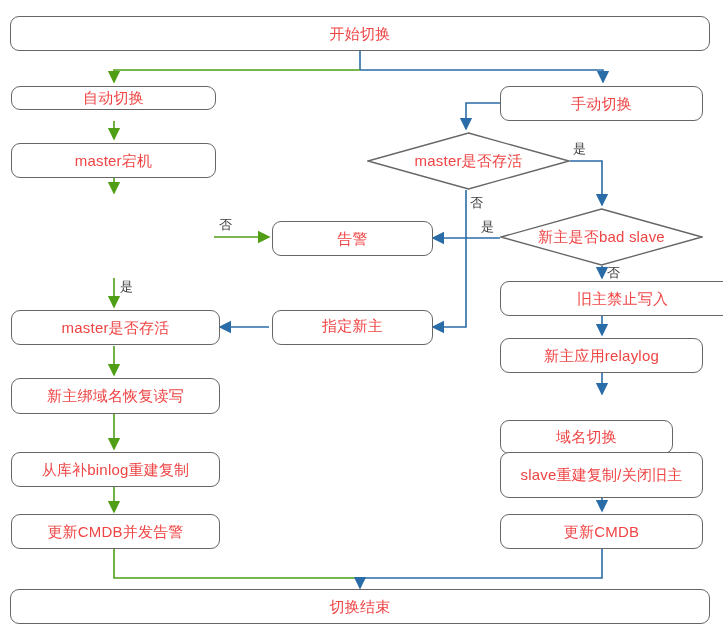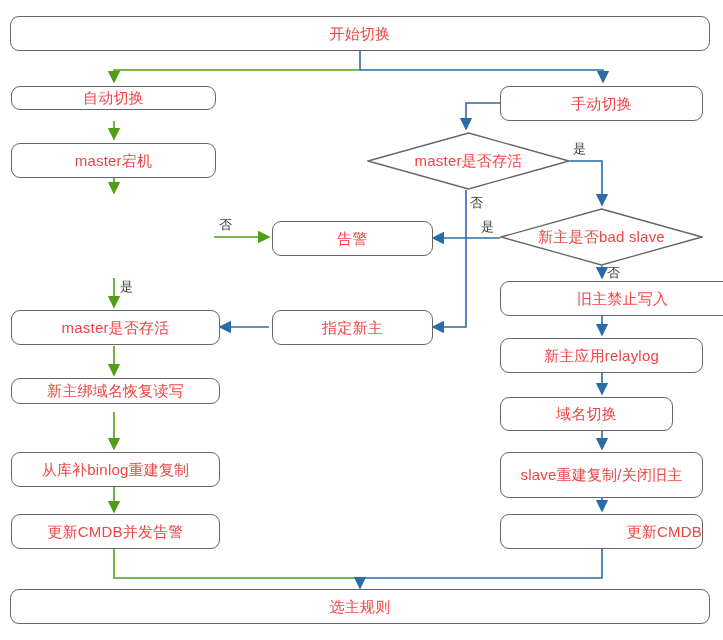--- a/index.html
+++ b/index.html
@@ -156,62 +156,62 @@
     <svg class="diamond-svg" viewBox="0 0 203 58" preserveAspectRatio="none">
       <polygon points="101.5,1 202,29 101.5,57 1,29" fill="#ffffff" stroke="#666666" stroke-width="1.3"></polygon>
     </svg>
     <span class="dlabel">新主是否bad slave</span>
   </div>
 
   <div class="node box" style="left:272px; top:221px; width:161px; height:35px;">
     <span>告警</span>
   </div>
 
-  <div class="node box" style="left:272px; top:310px; width:161px; height:35px;">
+  <div class="node box" style="left:272px; top:310px; width:161px; height:35px;font-family:Liberation Mono, monospace;">
     <span>指定新主</span>
   </div>
 
   <div class="node box" style="left:11px; top:310px; width:209px; height:35px;">
     <span>master是否存活</span>
   </div>
 
   <div class="node box" style="left:500px; top:281px; width:245px; height:35px;">
     <span>旧主禁止写入</span>
   </div>
 
-  <div class="node box" style="left:11px; top:378px; width:209px; height:26px;">
+  <div class="node box" style="left:11px; top:378px; width:209px; height:36px;">
     <span>新主绑域名恢复读写</span>
   </div>
 
   <div class="node box" style="left:500px; top:338px; width:203px; height:35px;">
     <span>新主应用relaylog</span>
   </div>
 
-  <div class="node box" style="left:500px; top:397px; width:173px; height:34px;">
+  <div class="node box" style="left:500px; top:420px; width:173px; height:34px;">
     <span>域名切换</span>
   </div>
 
   <div class="node box" style="left:11px; top:452px; width:209px; height:35px;align-items:center;">
     <span>从库补binlog重建复制</span>
   </div>
 
   <div class="node box" style="left:500px; top:452px; width:203px; height:46px;">
     <span>slave重建复制/关闭旧主</span>
   </div>
 
   <div class="node box" style="left:11px; top:514px; width:209px; height:35px;">
     <span>更新CMDB并发告警</span>
   </div>
 
-  <div class="node box" style="left:500px; top:514px; width:203px; height:35px;justify-content:flex-end;">
+  <div class="node box" style="left:500px; top:514px; width:203px; height:35px;">
     <span>更新CMDB</span>
   </div>
 
   <div class="node box" style="left:10px; top:589px; width:700px; height:35px;">
-    <span>选主规则</span>
+    <span>切换结束</span>
   </div>
 
   <div class="edge-label" style="left:219px; top:216px;">否</div>
 
   <div class="edge-label" style="left:120px; top:278px;">是</div>
 
   <div class="edge-label" style="left:573px; top:140px;">是</div>
 
   <div class="edge-label" style="left:470px; top:194px;">否</div>
 

